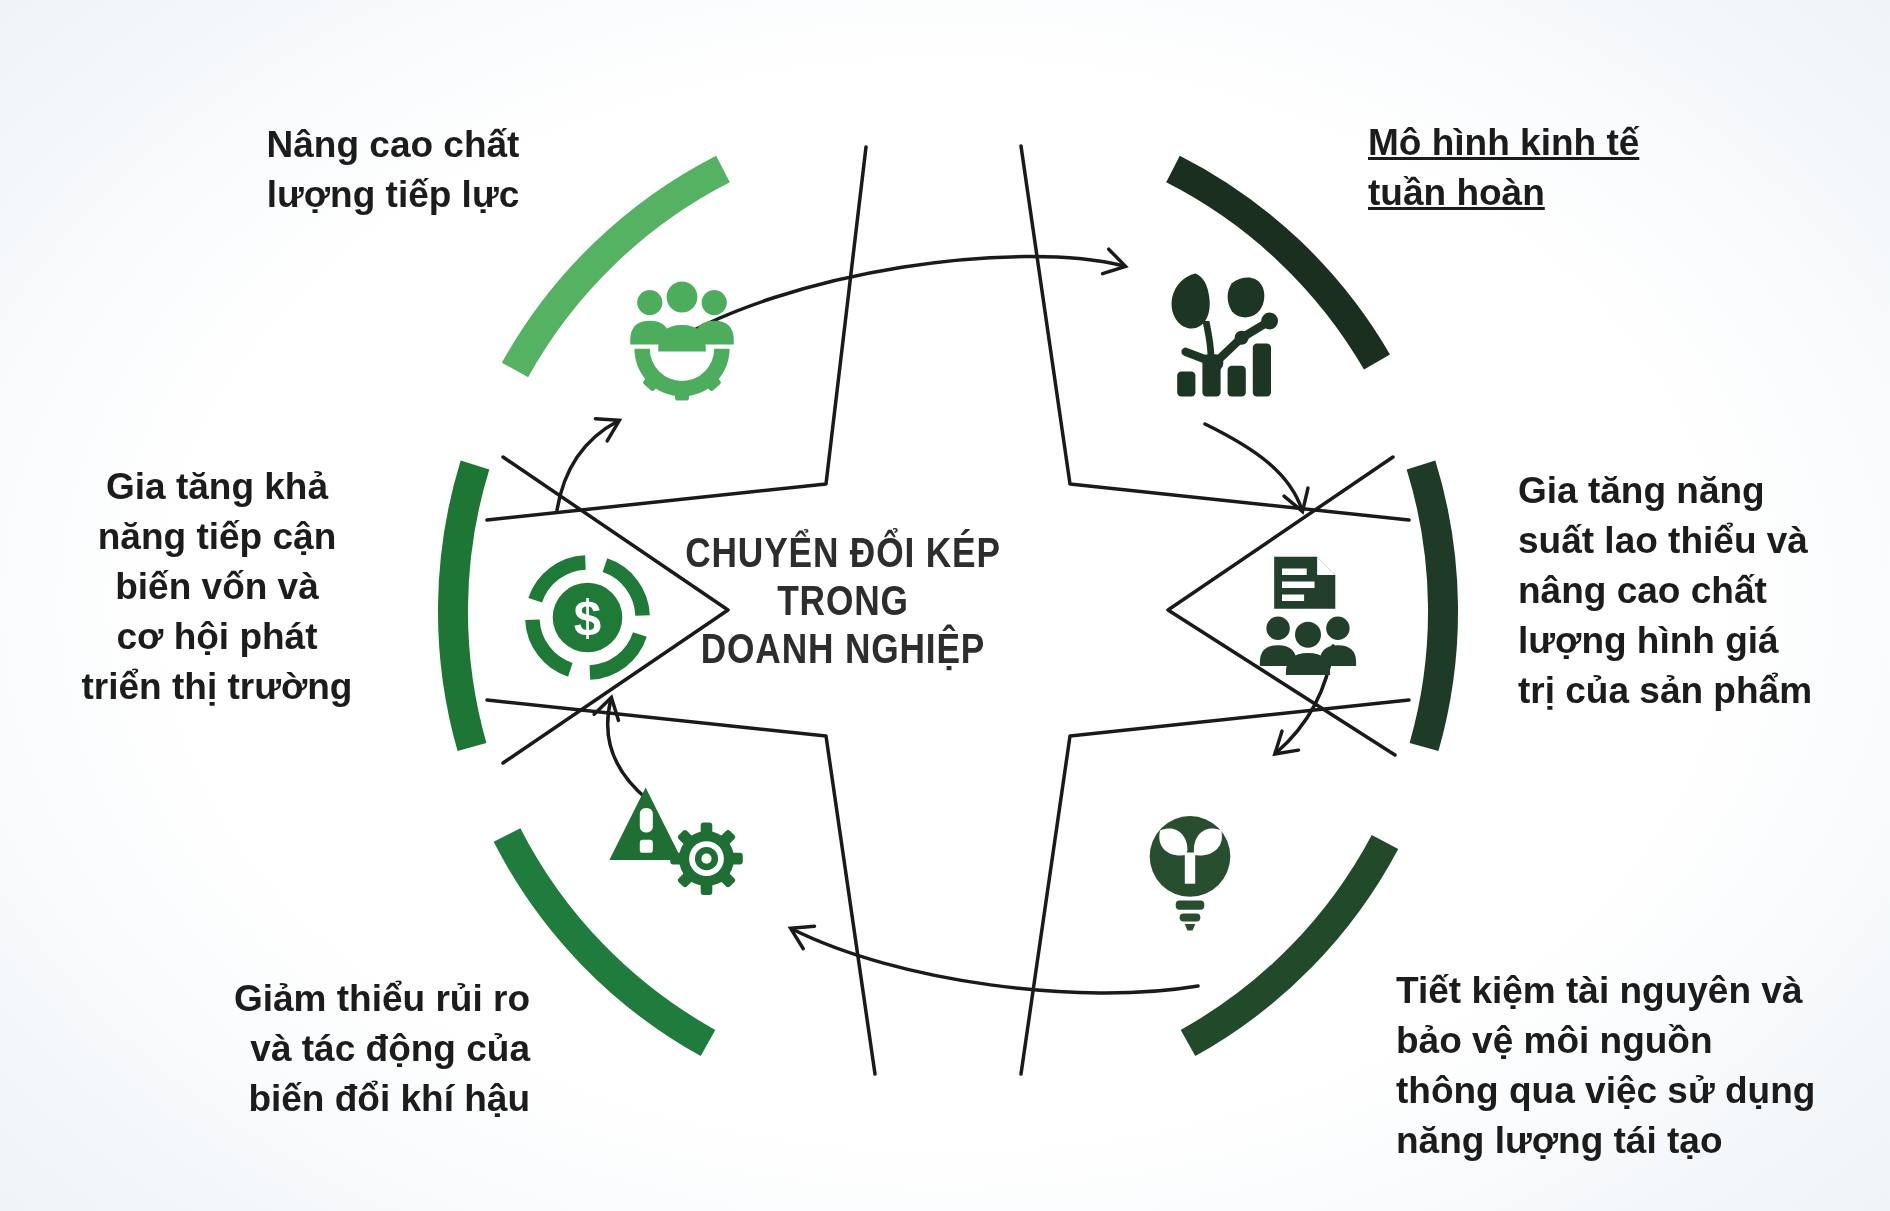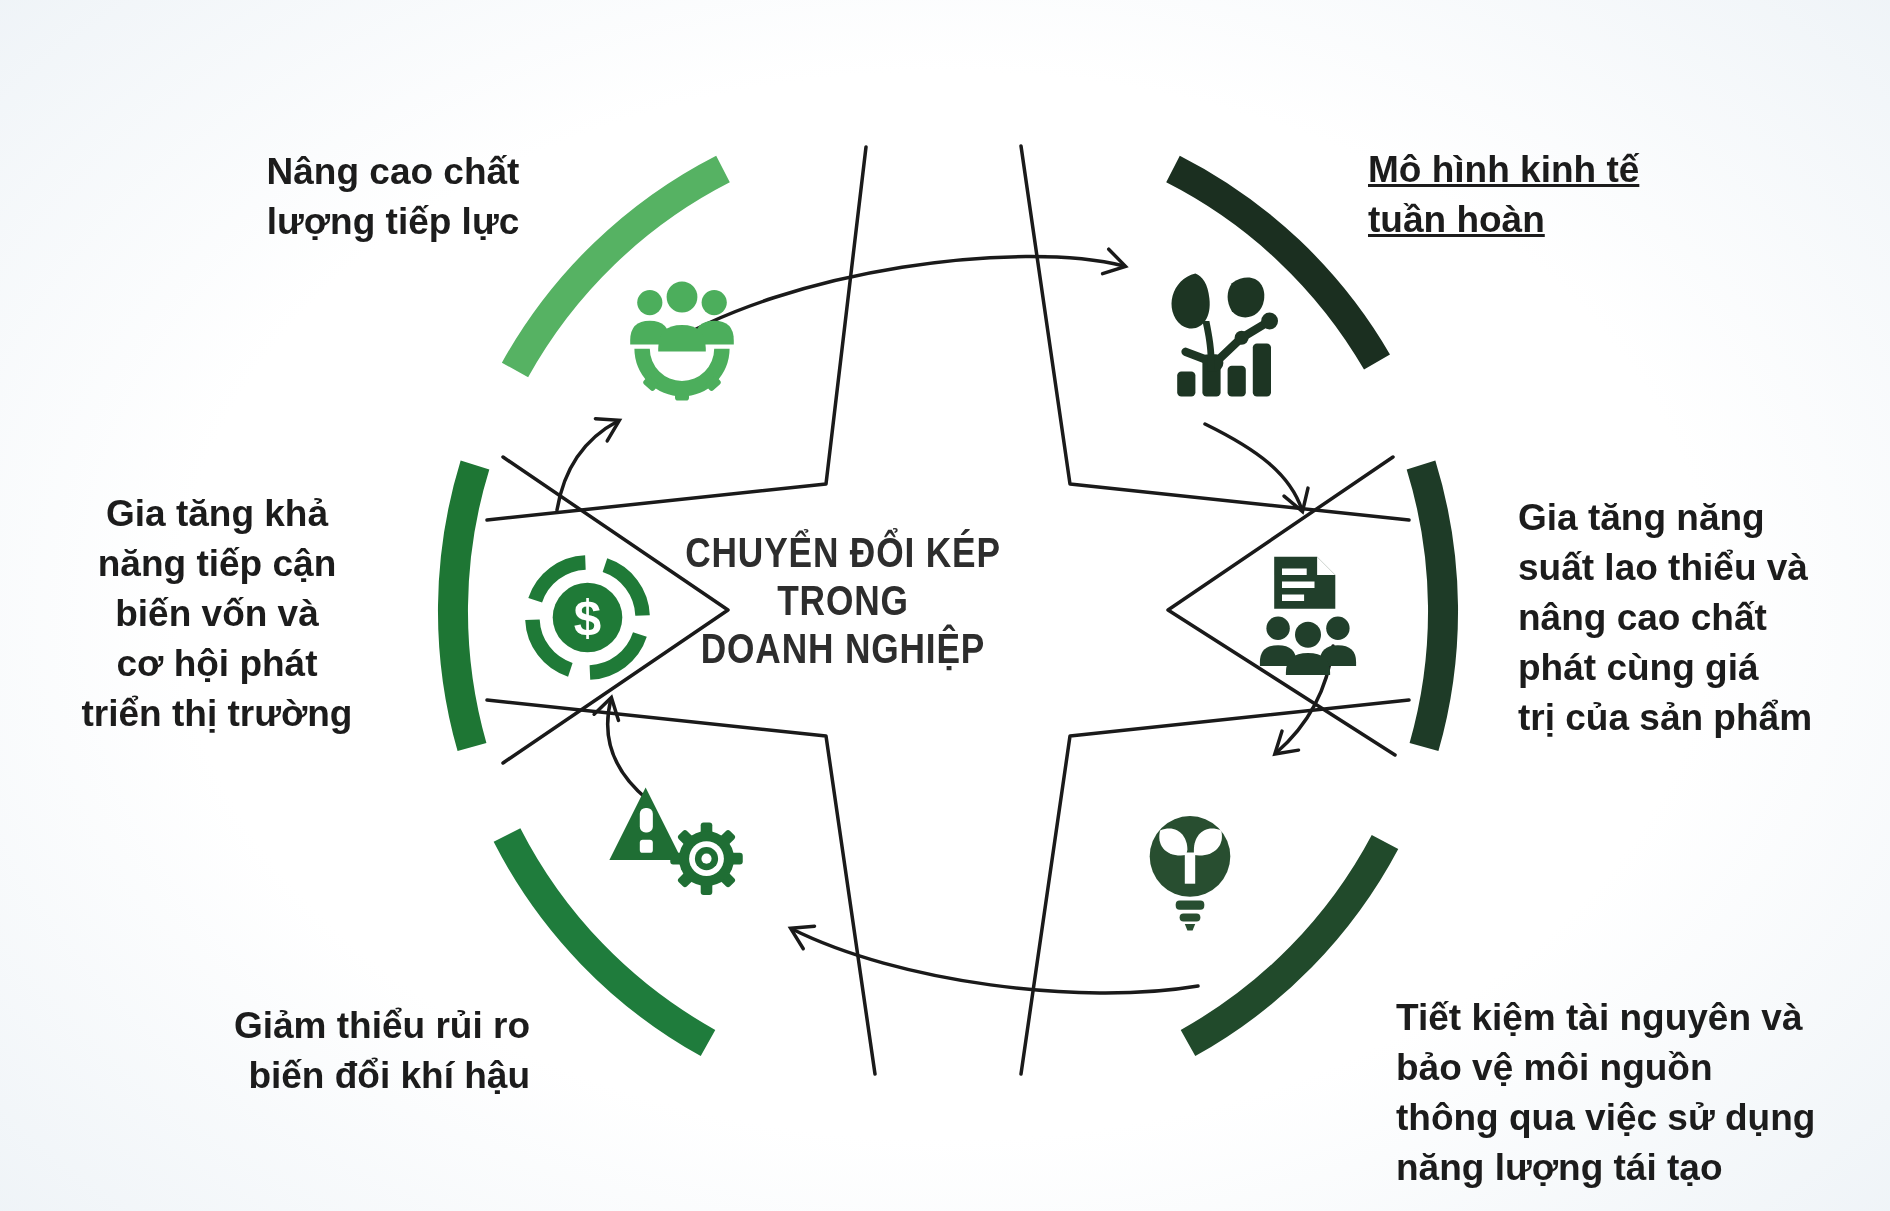--- a/index.html
+++ b/index.html
@@ -6,21 +6,21 @@
   .stage{
     position:relative;width:1890px;height:1211px;overflow:hidden;
     font-family:"Liberation Sans",sans-serif;
     background:radial-gradient(ellipse 1320px 920px at 50% 50%, #ffffff 58%, #eef3f7 100%);
   }
   .diagram-svg{position:absolute;left:0;top:0;}
   .arc{fill:none;stroke-width:30;stroke-linecap:butt;}
   .petal{fill:none;}
   .flow{fill:none;}
   .icon{position:absolute;}
-  .label{position:absolute;font-size:37px;line-height:50px;font-weight:bold;color:#1c1c1c;margin-top:27px;}
+  .label{position:absolute;font-size:37px;line-height:50px;font-weight:bold;color:#1c1c1c;}
   .label.align-center{text-align:center;}
   .label.align-right{text-align:right;}
   .label.align-left{text-align:left;}
   .title{
     position:absolute;left:618px;top:529px;width:450px;text-align:center;
     font-weight:bold;font-size:42px;line-height:48px;color:#2d2d2d;letter-spacing:1px;
     transform:scaleX(.84);transform-origin:50% 50%;
   }
   .dollar-glyph{font-family:"Liberation Sans",sans-serif;font-weight:bold;}
 </style>
@@ -176,33 +176,34 @@
 
   <div class="label align-left" style="left:1368px;top:118px;width:420px;text-decoration:underline;">
     <div>Mô hình kinh tế</div>
     <div>tuần hoàn</div>
   </div>
 
   <div class="label align-left" style="left:1518px;top:466px;width:370px;">
     <div>Gia tăng năng</div>
     <div>suất lao thiểu và</div>
     <div>nâng cao chất</div>
-    <div>phát cùng giá</div>
+    <div>lượng hình giá</div>
     <div>trị của sản phẩm</div>
   </div>
 
   <div class="label align-left" style="left:1396px;top:966px;width:520px;">
     <div>Tiết kiệm tài nguyên và</div>
     <div>bảo vệ môi nguồn</div>
     <div>thông qua việc sử dụng</div>
     <div>năng lượng tái tạo</div>
   </div>
 
   <div class="label align-right" style="left:170px;top:974px;width:360px;">
     <div>Giảm thiểu rủi ro</div>
+    <div>và tác động của</div>
     <div>biến đổi khí hậu</div>
   </div>
 
   <div class="label align-right" style="left:62px;top:462px;width:310px;text-align:center;">
     <div>Gia tăng khả</div>
     <div>năng tiếp cận</div>
     <div>biến vốn và</div>
     <div>cơ hội phát</div>
     <div>triển thị trường</div>
   </div>

